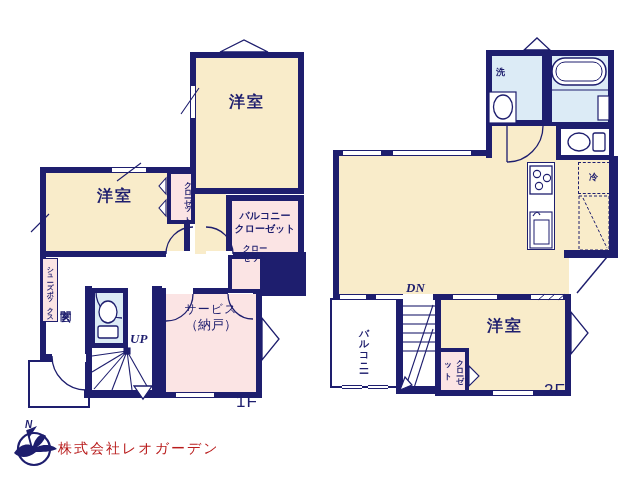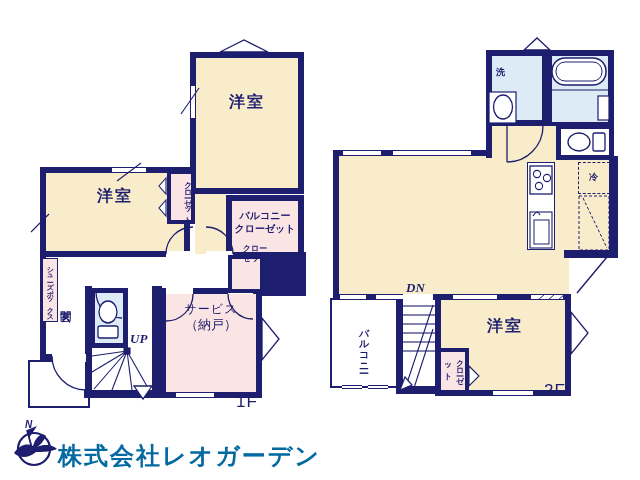--- a/index.html
+++ b/index.html
@@ -24,21 +24,21 @@
   svg.ovl{position:absolute;left:0;top:0;z-index:30;pointer-events:none;}
   
   .lbl{position:absolute;z-index:50;color:#1e1e6e;text-align:center;line-height:1.25;}
   .room-name{font-size:16px;font-weight:bold;letter-spacing:2px;}
   .room-size{font-size:14px;font-weight:bold;}
   .sm{font-size:10px;font-weight:bold;}
   .xs{font-size:8px;font-weight:bold;}
   .vt{writing-mode:vertical-rl;text-orientation:upright;}
   .floor-tag{font-size:17px;font-weight:normal;letter-spacing:1px;}
   .updn{font-family:"Liberation Serif","DejaVu Serif",serif;font-style:italic;font-weight:bold;font-size:13px;}
-  .company{position:absolute;z-index:50;font-size:24px;font-weight:bold;color:#0369a1;letter-spacing:2px;}
+  .company{position:absolute;z-index:50;font-size:14px;font-weight:normal;color:#b91c1c;letter-spacing:2px;}
 </style>
 </head>
 <body>
 
 <div id="plan">
 
   <div class="abs rm cream" style="left:190px;top:52px;width:114px;height:142px;"></div>
   <div class="abs fill cream" style="left:195px;top:168px;width:31px;height:86px;"></div>
   <div class="abs rm cream" style="left:40px;top:167px;width:150px;height:90px;"></div>
   <div class="abs rm-sm pink" style="left:167px;top:170px;width:28px;height:54px;"></div>

